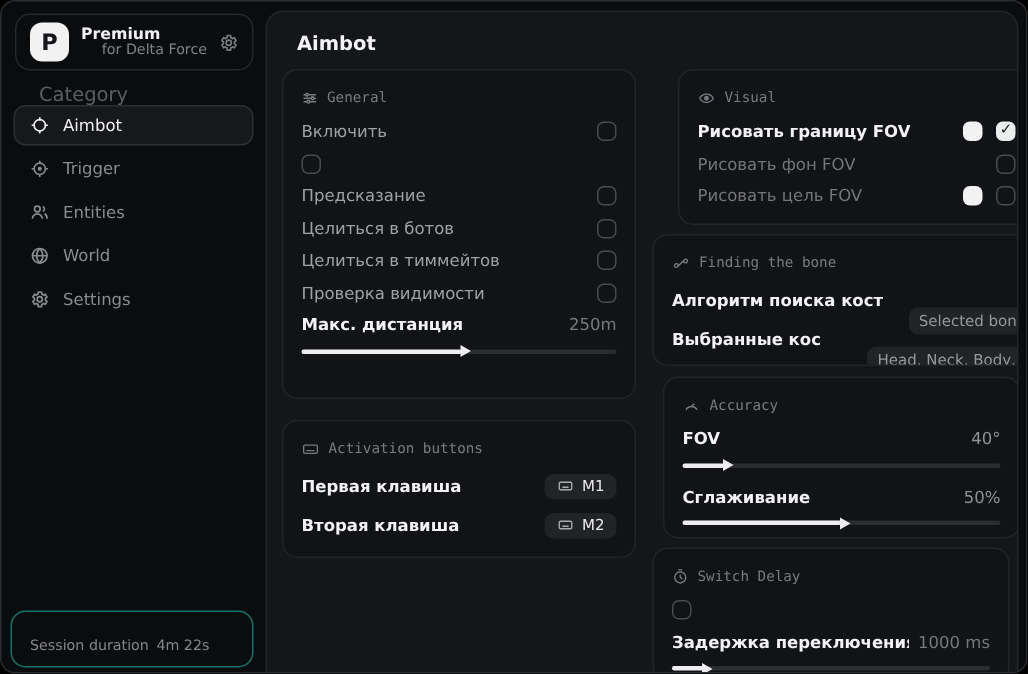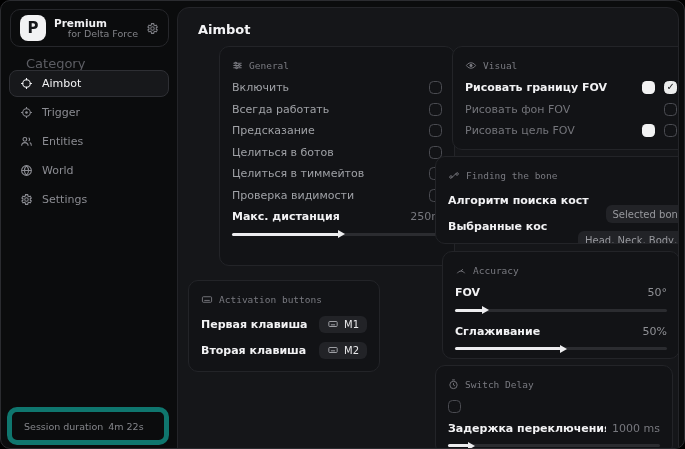--- a/index.html
+++ b/index.html
@@ -25,21 +25,21 @@
   .category-label { position:absolute; left:13px; top:55px; color:#5d5e64; font-size:13px;margin-left:12px; }
 
   .nav { position:absolute; left:8px; top:69px; width:160px; }
   .nav-item { height:27px; display:flex; align-items:center; gap:9px; padding:0 10px;
               color:#8b8c92; font-size:11px; border-radius:8px; border:1px solid transparent;
               margin-bottom:2px; cursor:pointer; }
   .nav-item.active { background:#17181b; border-color:#2e2f34; color:#f2f2f4; }
   .nav-item .nicon { display:flex; color:inherit; }
 
   .session-box { position:absolute; left:6px; top:406px; width:162px; height:38px;
-                 border:5px solid #0f766e; border-radius:10px; display:flex;
+                 border:1px solid #0f766e; border-radius:10px; display:flex;
                  align-items:flex-end; padding:0 12px 8px; gap:5px;
                  color:#85868b; font-size:9.5px; }
 
   
   .main { position:absolute; left:176px; top:6px; width:502px; height:443px;
           background:#151619; border:1px solid #242529; border-radius:12px 12px 0 0;
           overflow:hidden; }
   .page-title { position:absolute; left:20px; top:14px; color:#f4f4f6;
                 font-size:13px; font-weight:bold; }
 
@@ -79,22 +79,22 @@
             cursor:pointer; flex-shrink:0; }
   .keybtn .kicon { display:flex; color:#a9aaaf; }
 
   .dropdown { display:flex; align-items:center; gap:6px; background:#222327;
               border-radius:6px; padding:3.5px 7px; color:#97989d; font-size:10px;
               cursor:pointer; flex-shrink:0; max-width:128px;margin-top:28px; }
   .dropdown span { white-space:nowrap; overflow:hidden; }
   .dropdown .dicon { display:flex; color:#8b8c91; flex-shrink:0; }
 
   
-  .p-general    { left:10px;  top:38px;  width:236px; height:220px;margin-left:31px; }
-  .p-activation { left:10px;  top:272px; width:192px; height:92px; }
+  .p-general    { left:10px;  top:38px;  width:236px; height:220px; }
+  .p-activation { left:10px;  top:272px; width:236px; height:92px; }
   .p-visual     { left:257px; top:38px;  width:238px; height:104px;margin-left:17px; }
   .p-bone       { left:257px; top:148px; width:284px; height:88px; }
   .p-accuracy   { left:264px; top:243px; width:238px; height:108px; }
   .p-switch     { left:257px; top:357px; width:238px; height:90px; }
 </style>
 </head>
 <body>
 
 <div class="window">
 
@@ -184,21 +184,20 @@
               <circle cx="10" cy="17" r="2" fill="#121316"></circle>
             </svg>
         </span>
         <span>General</span>
       </div>
       <div class="row">
           <span class="lbl">Включить</span>
           <span class="checkbox"></span>
         </div>
       <div class="row">
-          <span class="lbl">Всегда работать</span>
           <span class="checkbox"></span>
         </div>
       <div class="row">
           <span class="lbl">Предсказание</span>
           <span class="checkbox"></span>
         </div>
       <div class="row">
           <span class="lbl">Целиться в ботов</span>
           <span class="checkbox"></span>
         </div>
@@ -325,21 +324,21 @@
         <span class="picon">
           <svg width="12" height="11" viewBox="0 0 24 24" fill="none" stroke="currentColor" stroke-width="2">
               <path d="M4 18a9 9 0 0 1 16 0"></path>
               <path d="M12 13l4-4"></path>
             </svg>
         </span>
         <span>Accuracy</span>
       </div>
       <div class="row">
           <span class="lbl em">FOV</span>
-          <span class="val lt">50°</span>
+          <span class="val lt">40°</span>
         </div>
       <div class="slider">
           <div class="slider-fill" style="width: 13%;"></div>
         </div>
       <div class="row">
           <span class="lbl em">Сглаживание</span>
           <span class="val lt">50%</span>
         </div>
       <div class="slider">
           <div class="slider-fill" style="width: 50%;"></div>

